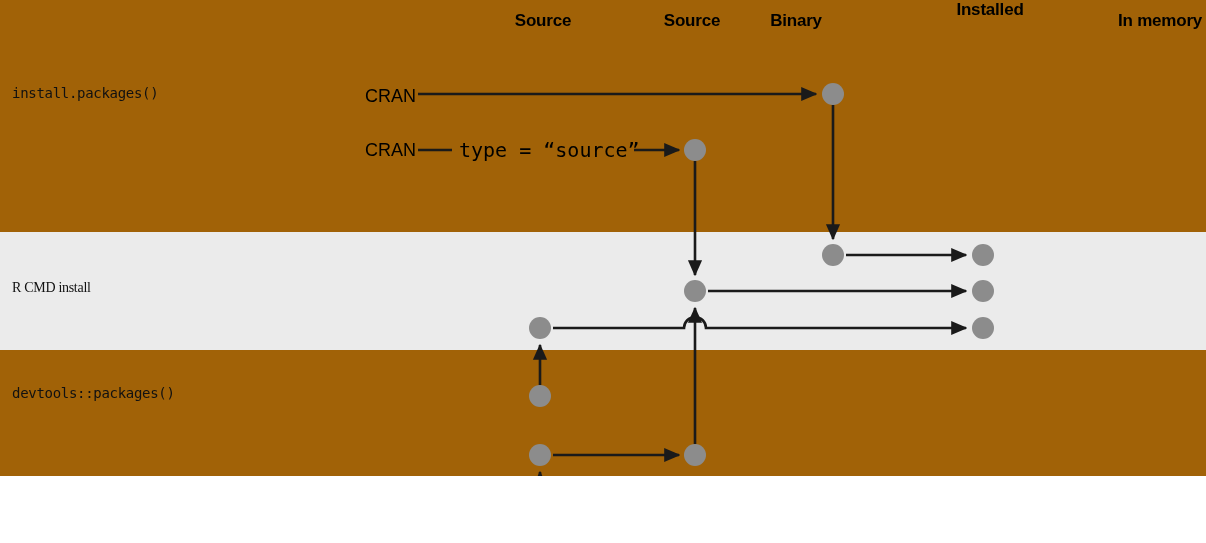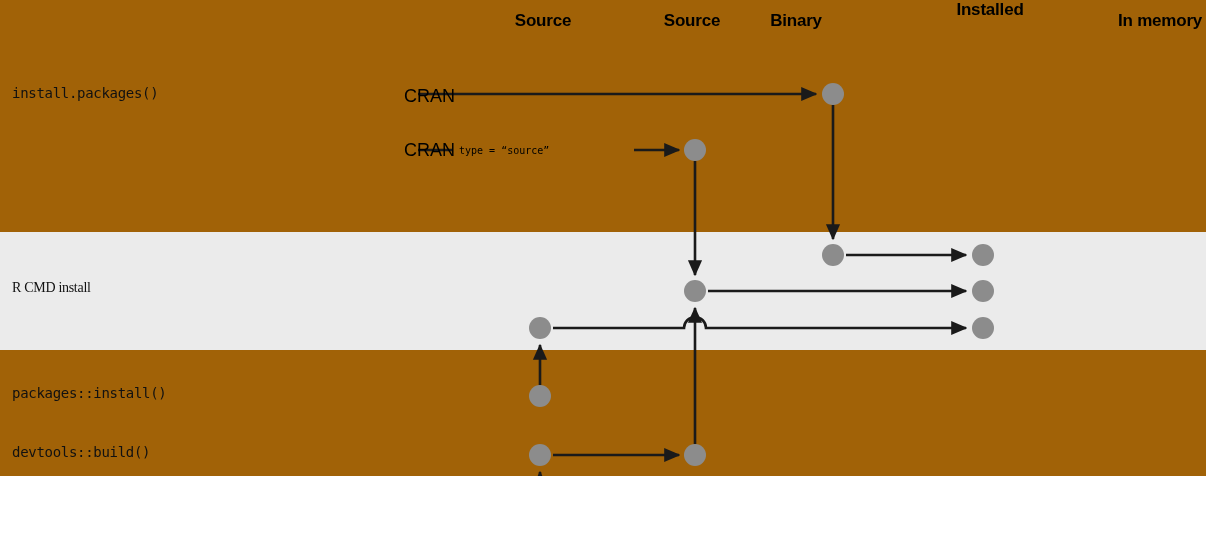--- a/index.html
+++ b/index.html
@@ -47,26 +47,25 @@
     white-space: nowrap;
     letter-spacing: -0.3px;
   }
   .edge-label-sans {
     position: absolute;
     font-family: "Liberation Sans", sans-serif;
     font-size: 18px;
     color: #000000;
     white-space: nowrap;
     transform: translateY(-50%);
-    margin-left: 39px;
   }
   .edge-label-mono {
     position: absolute;
     font-family: "DejaVu Sans Mono", monospace;
-    font-size: 10px;
+    font-size: 20px;
     color: #000000;
     white-space: nowrap;
     transform: translateY(-50%);
   }
 </style>
 </head>
 <body>
 
 <div id="diagram-root" style="width: 1206px; height: 476px; background: #a16207;">
 
@@ -126,19 +125,18 @@
       </g>
   </svg>
 
 <div class="col-header" style="left: 543px; top: 11px;">Source</div>
     <div class="col-header" style="left: 692px; top: 11px;">Source</div>
     <div class="col-header" style="left: 796px; top: 11px;">Binary</div>
     <div class="col-header" style="left: 990px; top: 0;">Installed</div>
     <div class="col-header" style="left: 1140px; top: 11px; margin-left: 20px;">In memory</div>
     <div class="row-label" style="left: 12px; top: 85px;">install.packages()</div>
     <div class="row-label" style="left: 12px; top: 280px; font-family: Liberation Serif, serif;">R CMD install</div>
-    <div class="row-label" style="left: 12px; top: 385px;">packages::install()</div>
-    <div class="row-label" style="left: 12px; top: 444px;">devtools::build()</div>
+    <div class="row-label" style="left: 12px; top: 385px;">devtools::packages()</div>
     <div class="edge-label-sans" style="left: 365px; top: 96px;">CRAN</div>
     <div class="edge-label-sans" style="left: 365px; top: 150px;">CRAN</div>
     <div class="edge-label-mono" style="left: 459px; top: 150px;">type = “source”</div>
     <div class="edge-label-mono" style="left: 360px; top: 521px;">github</div>
   </div>
 
 </body></html>

